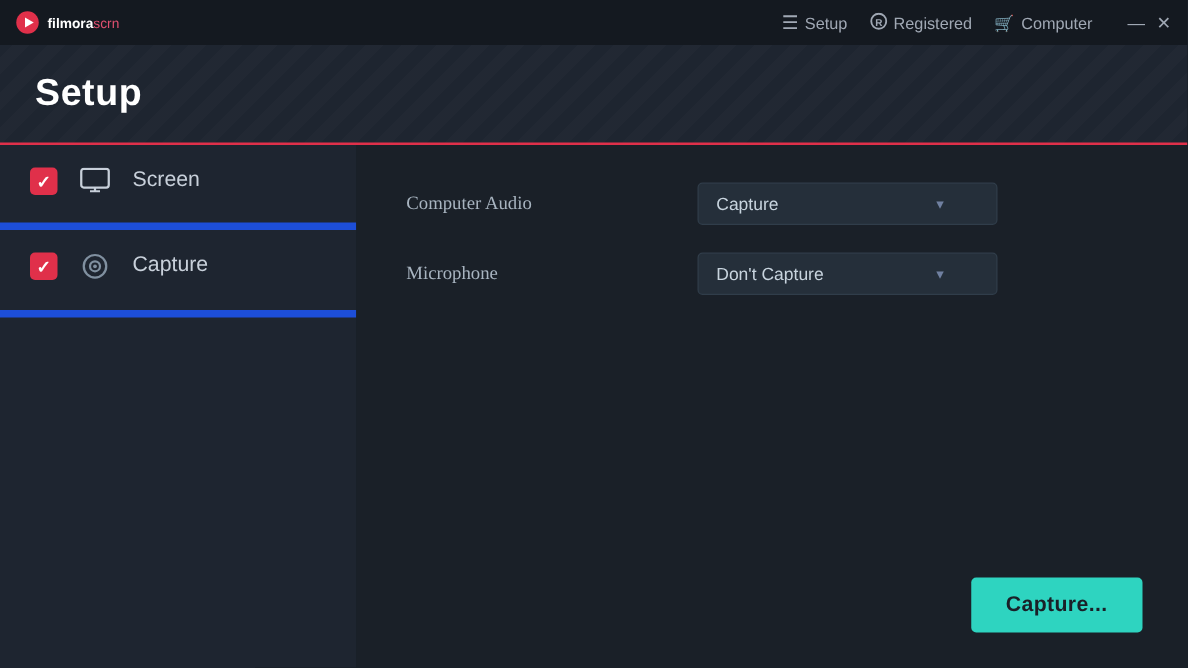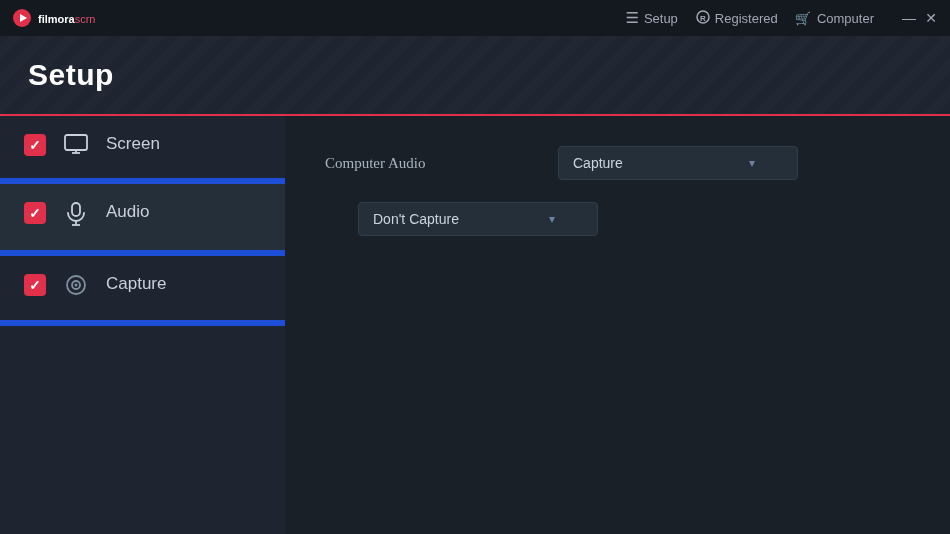--- a/index.html
+++ b/index.html
@@ -296,32 +296,20 @@
       <span class="sidebar-icon">
         <svg width="24" height="20" viewBox="0 0 24 20" fill="none">
           <rect x="1" y="1" width="22" height="15" rx="2" stroke="#c8d0da" stroke-width="1.8" fill="none"></rect>
           <line x1="8" y1="19" x2="16" y2="19" stroke="#c8d0da" stroke-width="1.8"></line>
           <line x1="12" y1="16" x2="12" y2="19" stroke="#c8d0da" stroke-width="1.8"></line>
         </svg>
       </span>
       <span class="sidebar-label">Screen</span>
     </div>
 
-    <div class="sidebar-item active">
-      <div class="checkbox checked"></div>
-      <span class="sidebar-icon">
-        <svg width="22" height="24" viewBox="0 0 22 24" fill="none">
-          <rect x="7" y="1" width="8" height="13" rx="4" stroke="#c8d0da" stroke-width="1.8" fill="none"></rect>
-          <path d="M3 11c0 4.4 3.6 8 8 8s8-3.6 8-8" stroke="#c8d0da" stroke-width="1.8" fill="none" stroke-linecap="round"></path>
-          <line x1="11" y1="19" x2="11" y2="23" stroke="#c8d0da" stroke-width="1.8"></line>
-          <line x1="7" y1="23" x2="15" y2="23" stroke="#c8d0da" stroke-width="1.8"></line>
-        </svg>
-      </span>
-      <span class="sidebar-label">Audio</span>
-    </div>
 
     <div class="sidebar-item">
       <div class="checkbox checked"></div>
       <span class="sidebar-icon">
         <svg width="24" height="22" viewBox="0 0 24 22" fill="none">
           <circle cx="12" cy="11" r="9" stroke="#8090a0" stroke-width="1.8" fill="none"></circle>
           <circle cx="12" cy="11" r="4" stroke="#8090a0" stroke-width="1.8" fill="none"></circle>
           <circle cx="12" cy="11" r="1.5" fill="#8090a0"></circle>
         </svg>
       </span>
@@ -338,25 +326,27 @@
       <div class="select-wrapper">
         <select class="select-box">
           <option>Capture</option>
           <option>Don't Capture</option>
         </select>
         <span class="select-arrow">▾</span>
       </div>
     </div>
 
     <div class="setting-row">
+      <span class="setting-label">Microphone</span>
       <div class="select-wrapper">
         <select class="select-box">
           <option>Capture</option>
           <option selected="">Don't Capture</option>
         </select>
         <span class="select-arrow">▾</span>
       </div>
     </div>
 
+    <button class="capture-btn">Capture...</button>
 
   </div>
 
 </div>
 
 </body></html>

